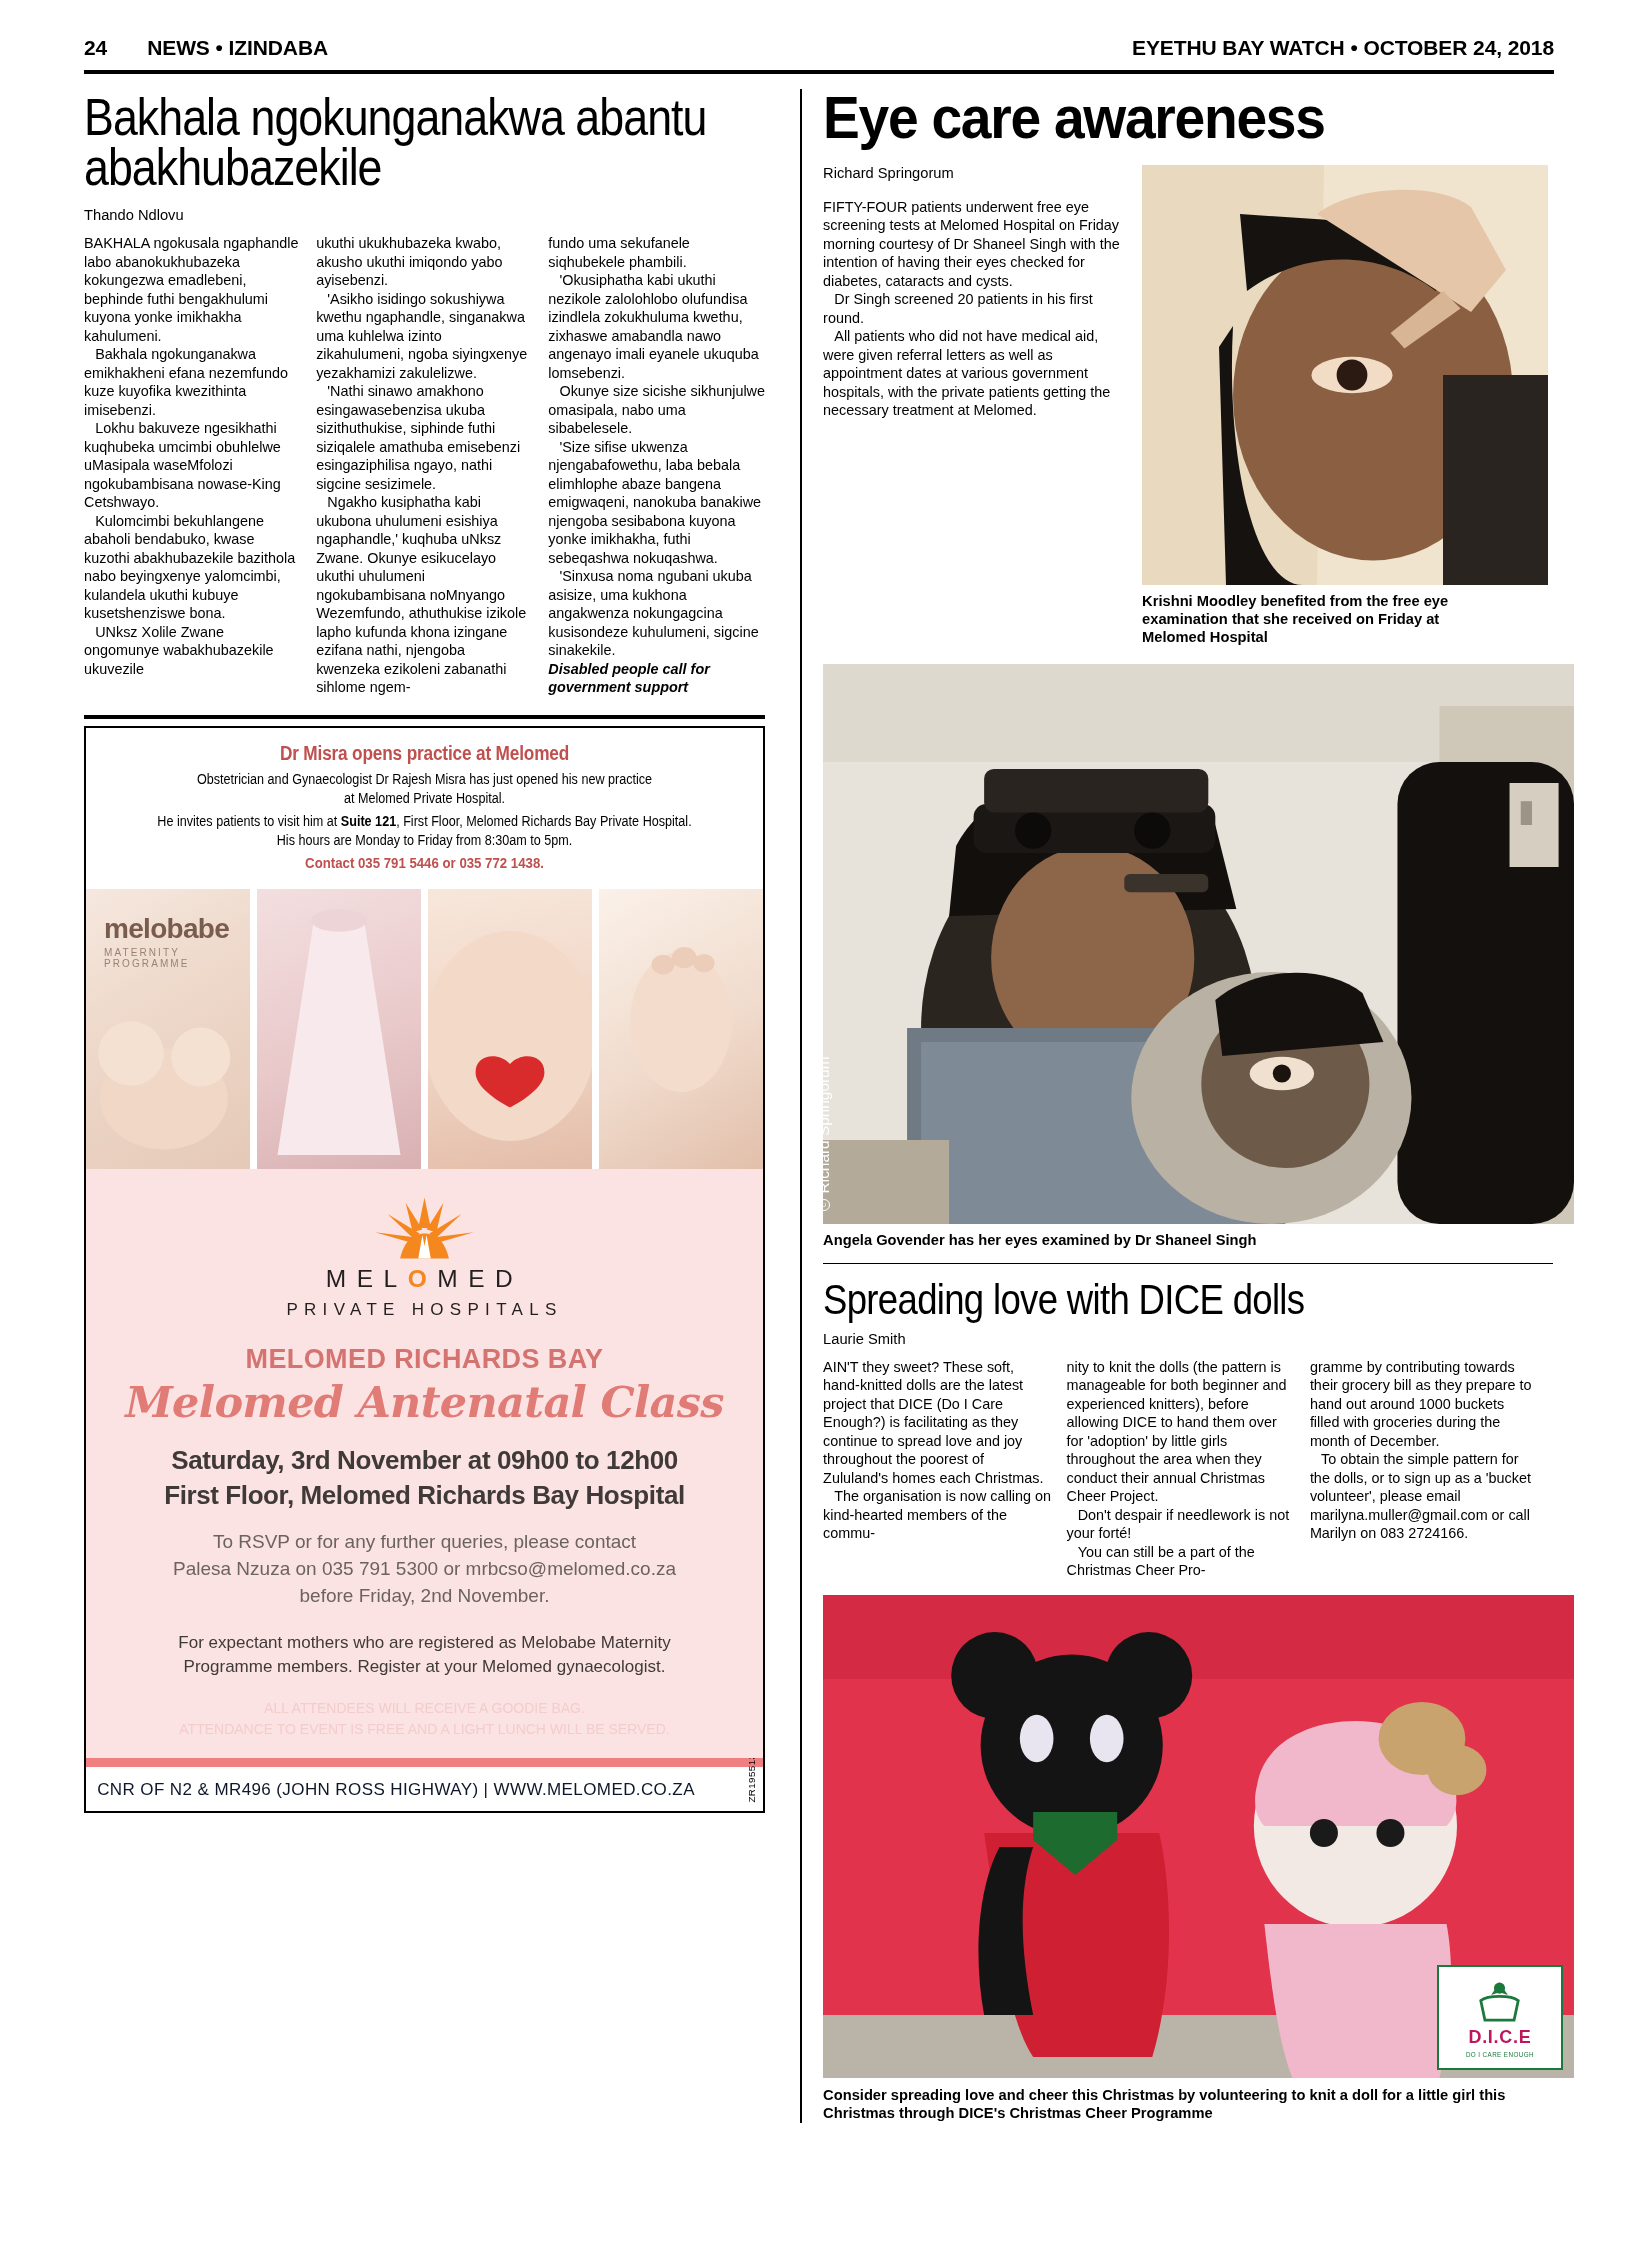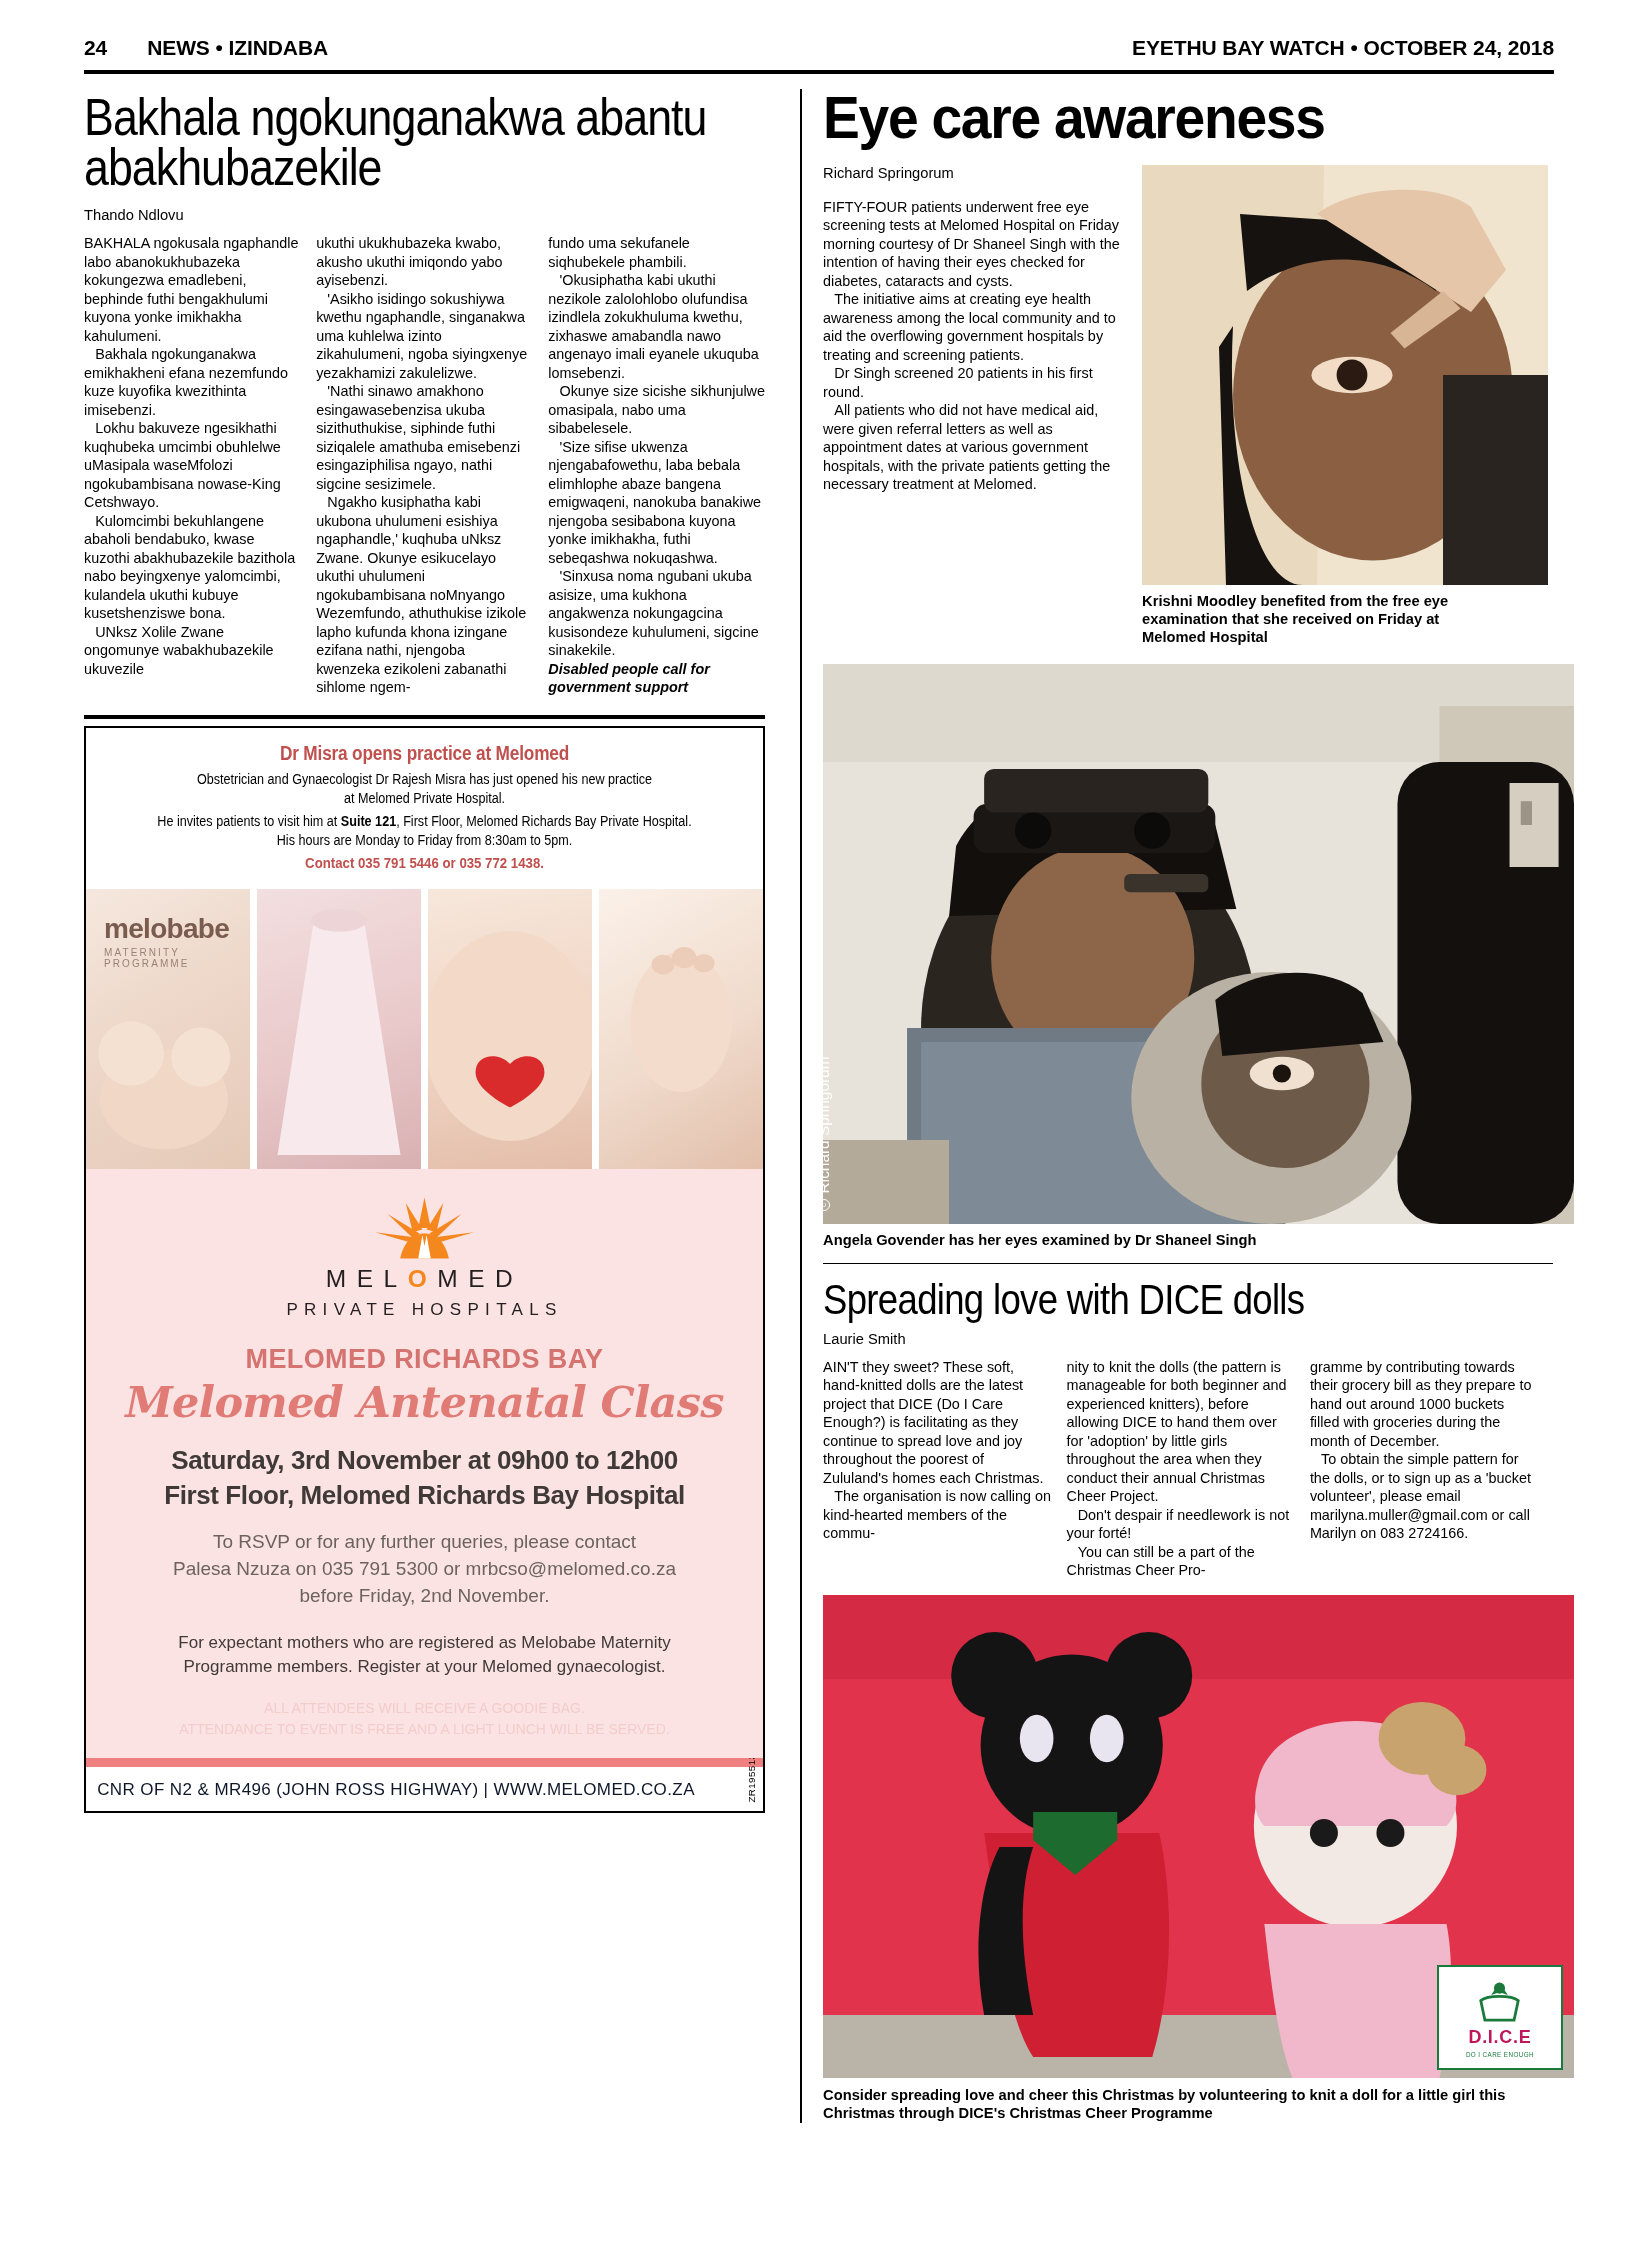--- a/index.html
+++ b/index.html
@@ -305,21 +305,20 @@
 
     <div class="right-col">
 
       <h1 class="hl-right">Eye care awareness</h1>
 
       <div style="display:flex; gap:18px; margin-top:18px;">
         <div style="width:301px;">
           <div class="byline" style="margin-top:0;">Richard Springorum</div>
           <div class="tcol" style="margin-top:17px;">
             <p>FIFTY-FOUR patients underwent free eye screening tests at Melomed Hospital on Friday morning courtesy of Dr Shaneel Singh with the intention of having their eyes checked for diabetes, cataracts and cysts.</p>
-            <p class="ind">The initiative aims at creating eye health awareness among the local community and to aid the overflowing government hospitals by treating and screening patients.</p>
             <p class="ind">Dr Singh screened 20 patients in his first round.</p>
             <p class="ind">All patients who did not have medical aid, were given referral letters as well as appointment dates at various government hospitals, with the private patients getting the necessary treatment at Melomed.</p>
           </div>
         </div>
 
         <div style="width:332px;">
           <div class="photo photo1" style="background:linear-gradient(135deg,#e9dfcb 0%,#d5b89a 30%,#8c6246 60%,#3b2a20 100%);">
             <svg width="100%" height="100%" viewBox="0 0 580 600" preserveAspectRatio="none">
               <rect width="580" height="600" fill="#f0e4ce"></rect>
               <path d="M0 0 L260 0 L250 600 L0 600 Z" fill="#e8d9bf"></path>

